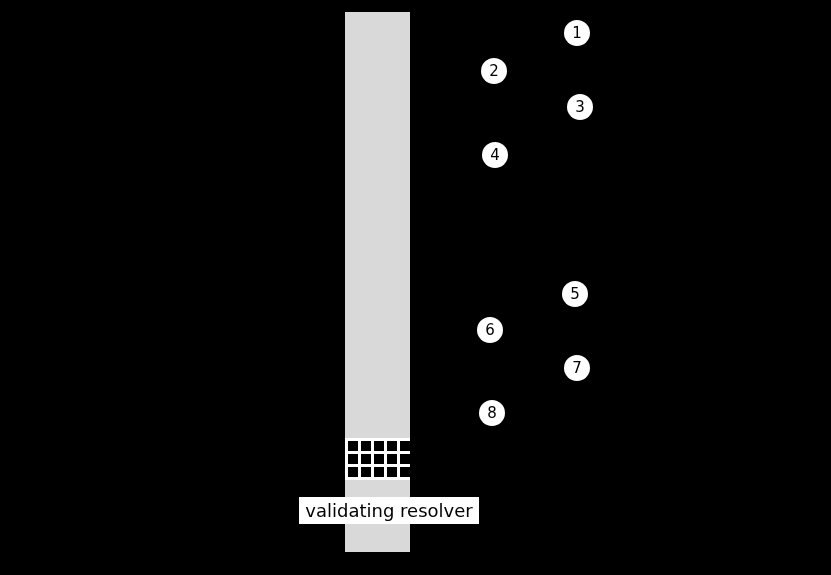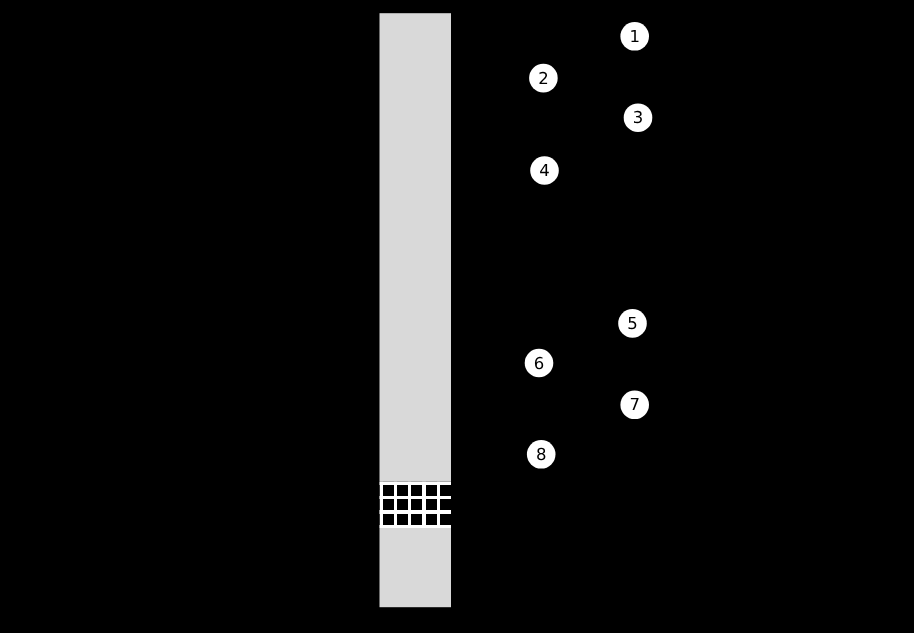--- a/index.html
+++ b/index.html
@@ -61,20 +61,21 @@
     text-align: center;
     user-select: none;
   }
 </style>
 </head>
 <body>
 
 <div class="canvas">
   <div class="timeline-bar"></div>
   <div class="hatch-grid"></div>
+  <div class="resolver-label">validating resolver</div>
   <div id="markers">
       <div class="step-marker" style="left: 577px; top: 33px;">1</div>
       <div class="step-marker" style="left: 494px; top: 71px;">2</div>
       <div class="step-marker" style="left: 580px; top: 107px;">3</div>
       <div class="step-marker" style="left: 495px; top: 155px;">4</div>
       <div class="step-marker" style="left: 575px; top: 294px;">5</div>
       <div class="step-marker" style="left: 490px; top: 330px;">6</div>
       <div class="step-marker" style="left: 577px; top: 368px;">7</div>
       <div class="step-marker" style="left: 492px; top: 413px;">8</div>
     </div>

